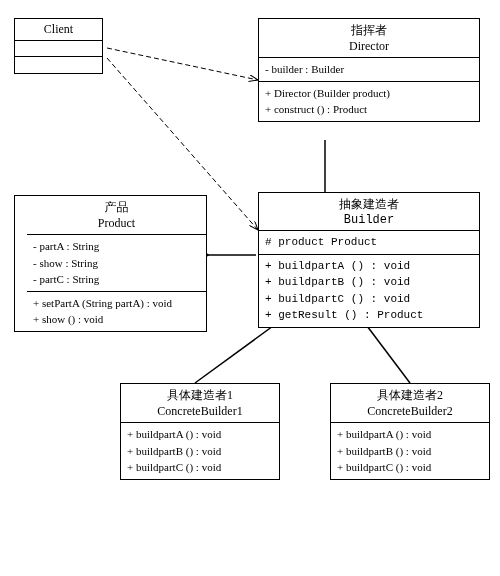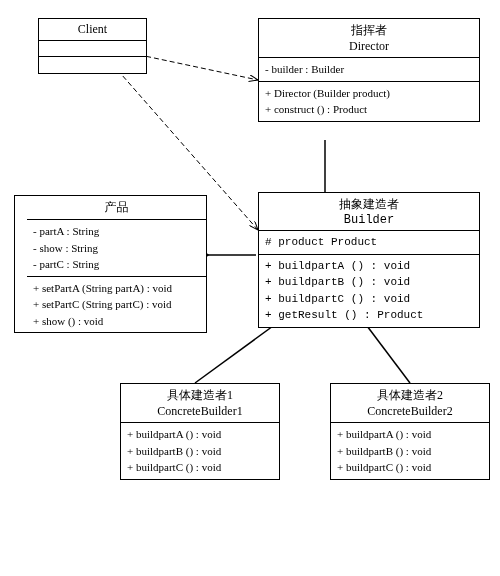--- a/index.html
+++ b/index.html
@@ -83,21 +83,21 @@
 
     <line x1="325" y1="140" x2="325" y2="192" stroke="#000" stroke-width="1.5" marker-end="url(#arrow-triangle)"></line>
 
     <line x1="193" y1="255" x2="256" y2="255" stroke="#000" stroke-width="1.5" marker-start="url(#diamond-hollow)"></line>
 
     <line x1="295" y1="310" x2="195" y2="383" stroke="#000" stroke-width="1.5" marker-start="url(#arrow-triangle)"></line>
 
     <line x1="355" y1="310" x2="410" y2="383" stroke="#000" stroke-width="1.5" marker-start="url(#arrow-triangle)"></line>
   </svg>
 
-  <div class="uml-box" style="left:14px; top:18px; width:109px;margin-left:24px;">
+  <div class="uml-box" style="left:14px; top:18px; width:89px;">
     <div class="header">
       <span>Client</span>
     </div>
     <div class="section" style="height:16px;"></div>
     <div class="section" style="height:16px;"></div>
   </div>
 
   <div class="uml-box" style="left:258px; top:18px; width:222px;">
     <div class="header">
       <div>指挥者</div>
@@ -108,29 +108,29 @@
     </div>
     <div class="section">
       <p>+ Director (Builder product)</p>
       <p>+ construct () : Product</p>
     </div>
   </div>
 
   <div class="uml-box" style="left:14px; top:195px; width:193px;padding-left:12px;">
     <div class="header">
       <div>产品</div>
+      <div>Product</div>
     </div>
     <div class="section">
       <p>- partA : String</p>
       <p>- show : String</p>
       <p>- partC : String</p>
     </div>
     <div class="section">
       <p>+ setPartA (String partA) : void</p>
-      <p>+ setPartC (String partC) : void</p>
       <p>+ show () : void</p>
     </div>
   </div>
 
   <div class="uml-box" style="left:258px; top:192px; width:222px;font-family:Liberation Mono, monospace;">
     <div class="header">
       <div>抽象建造者</div>
       <div>Builder</div>
     </div>
     <div class="section">

